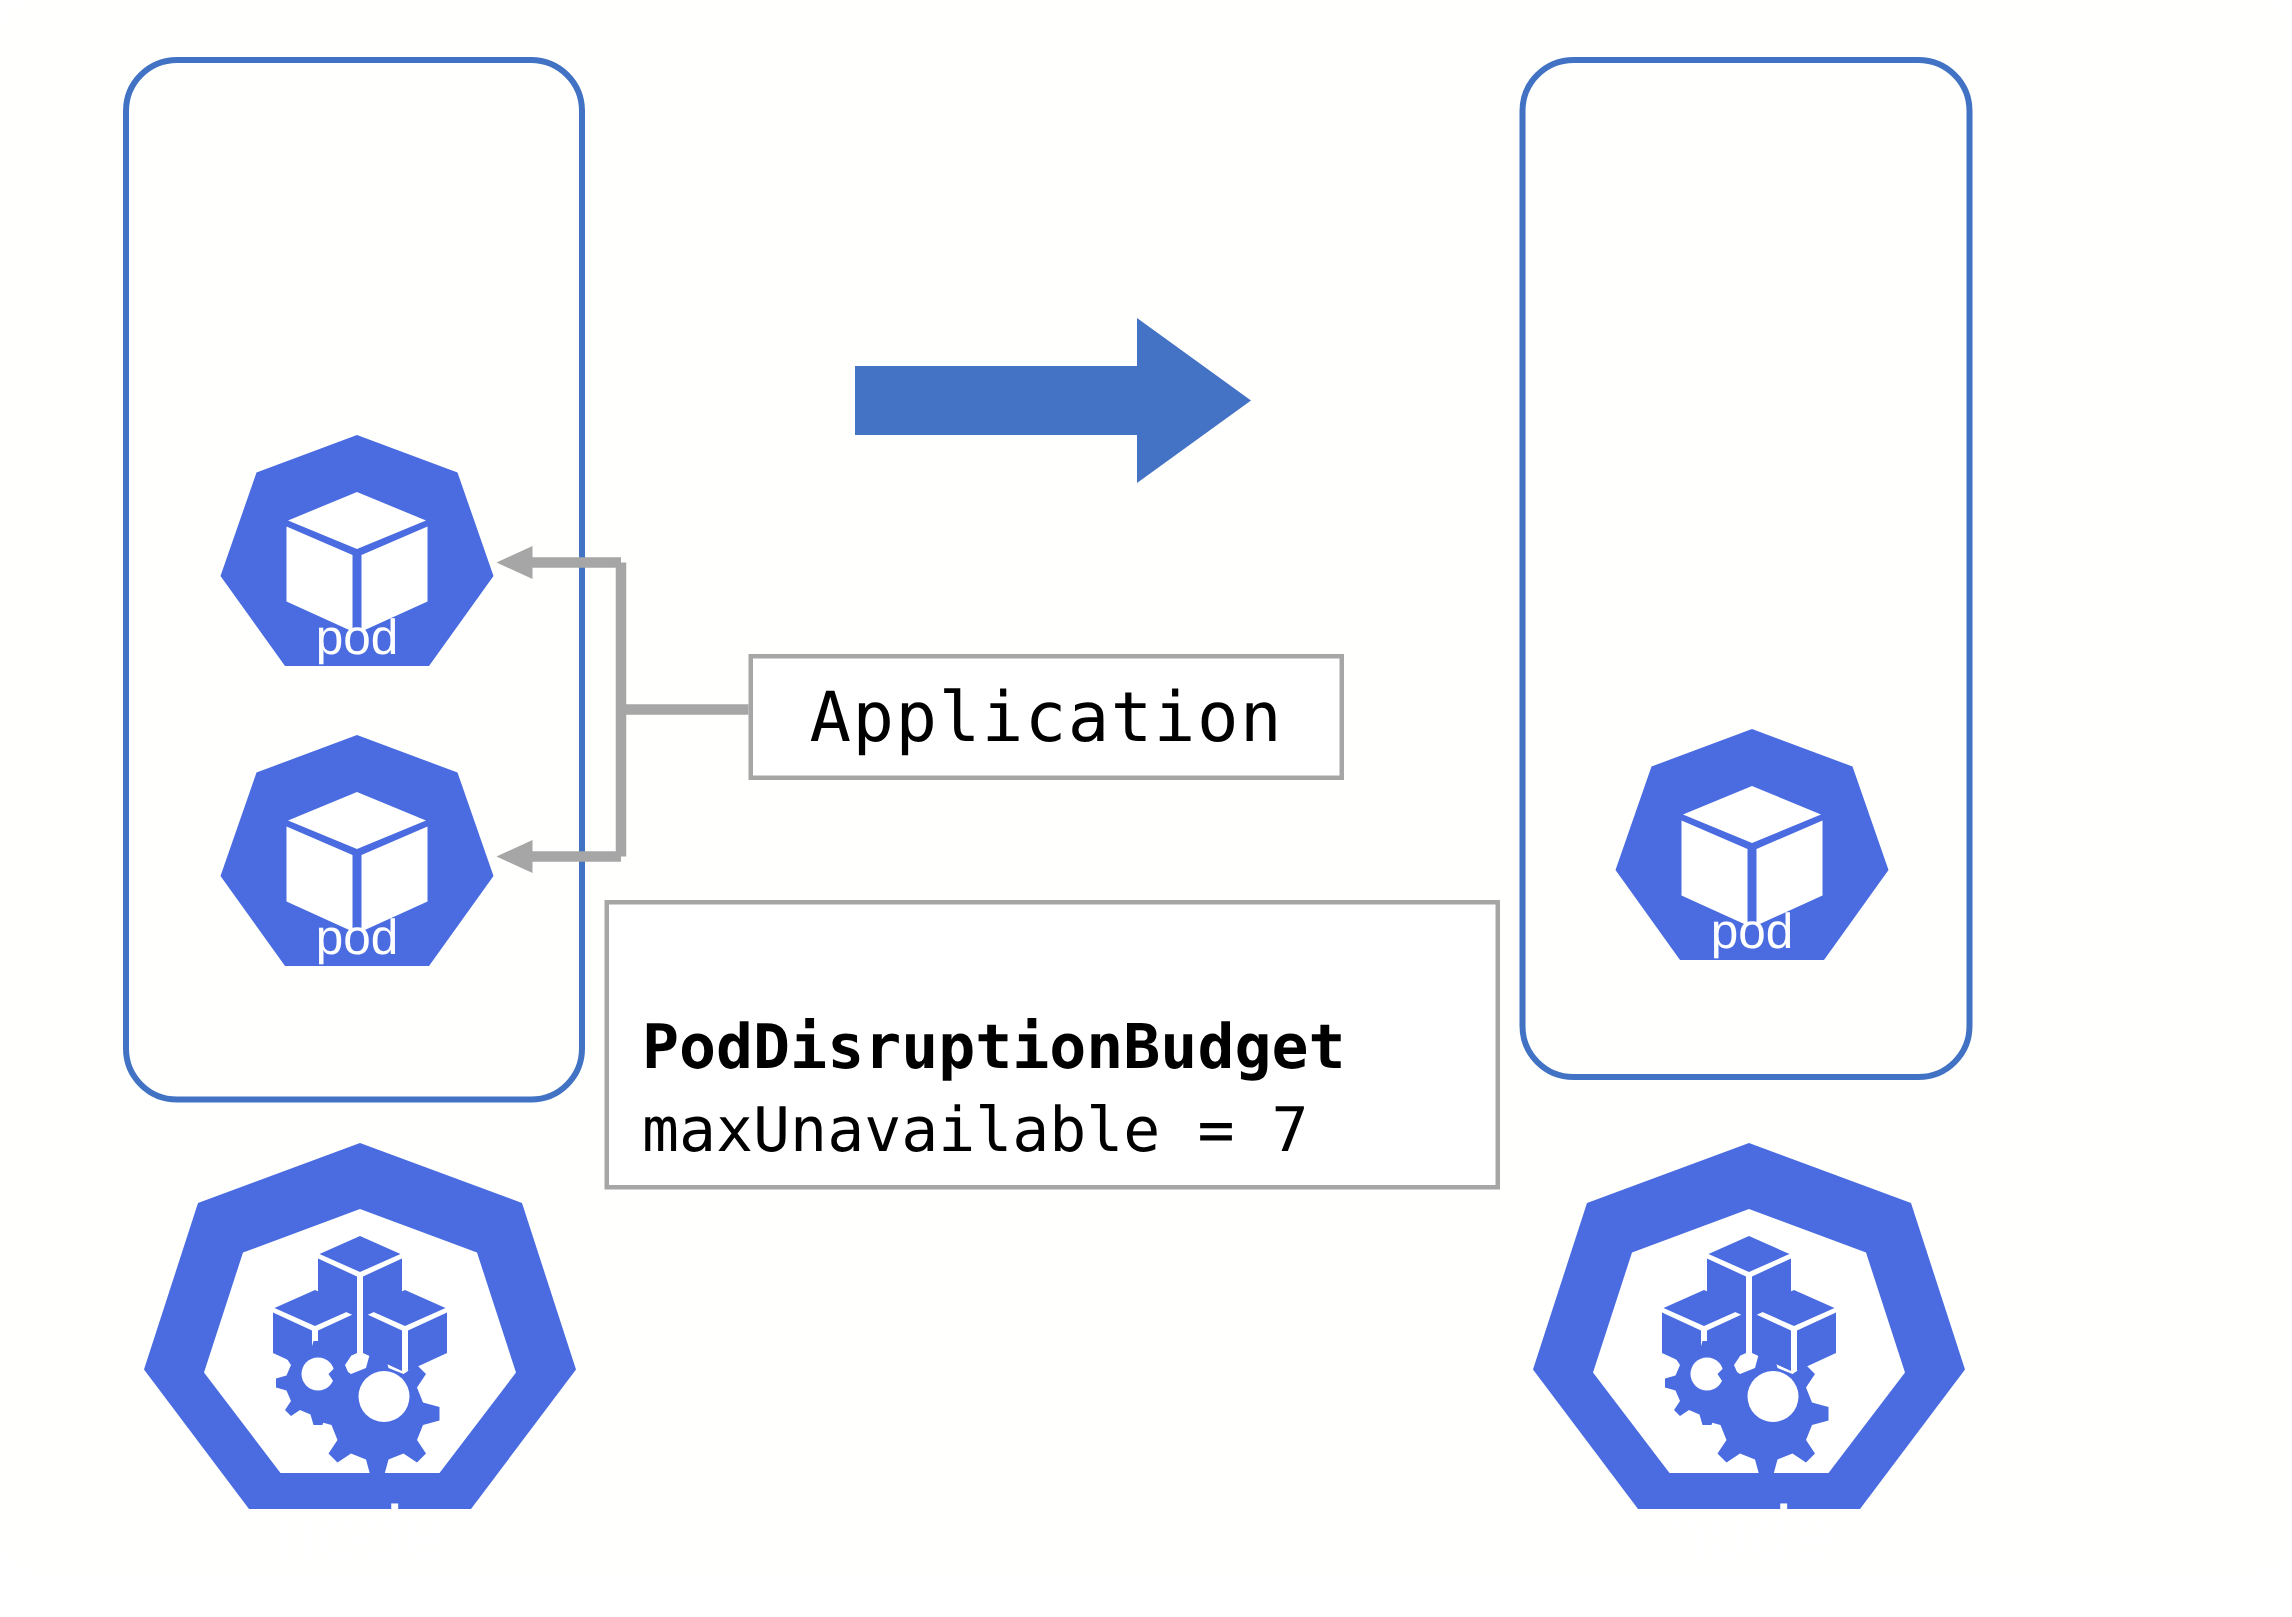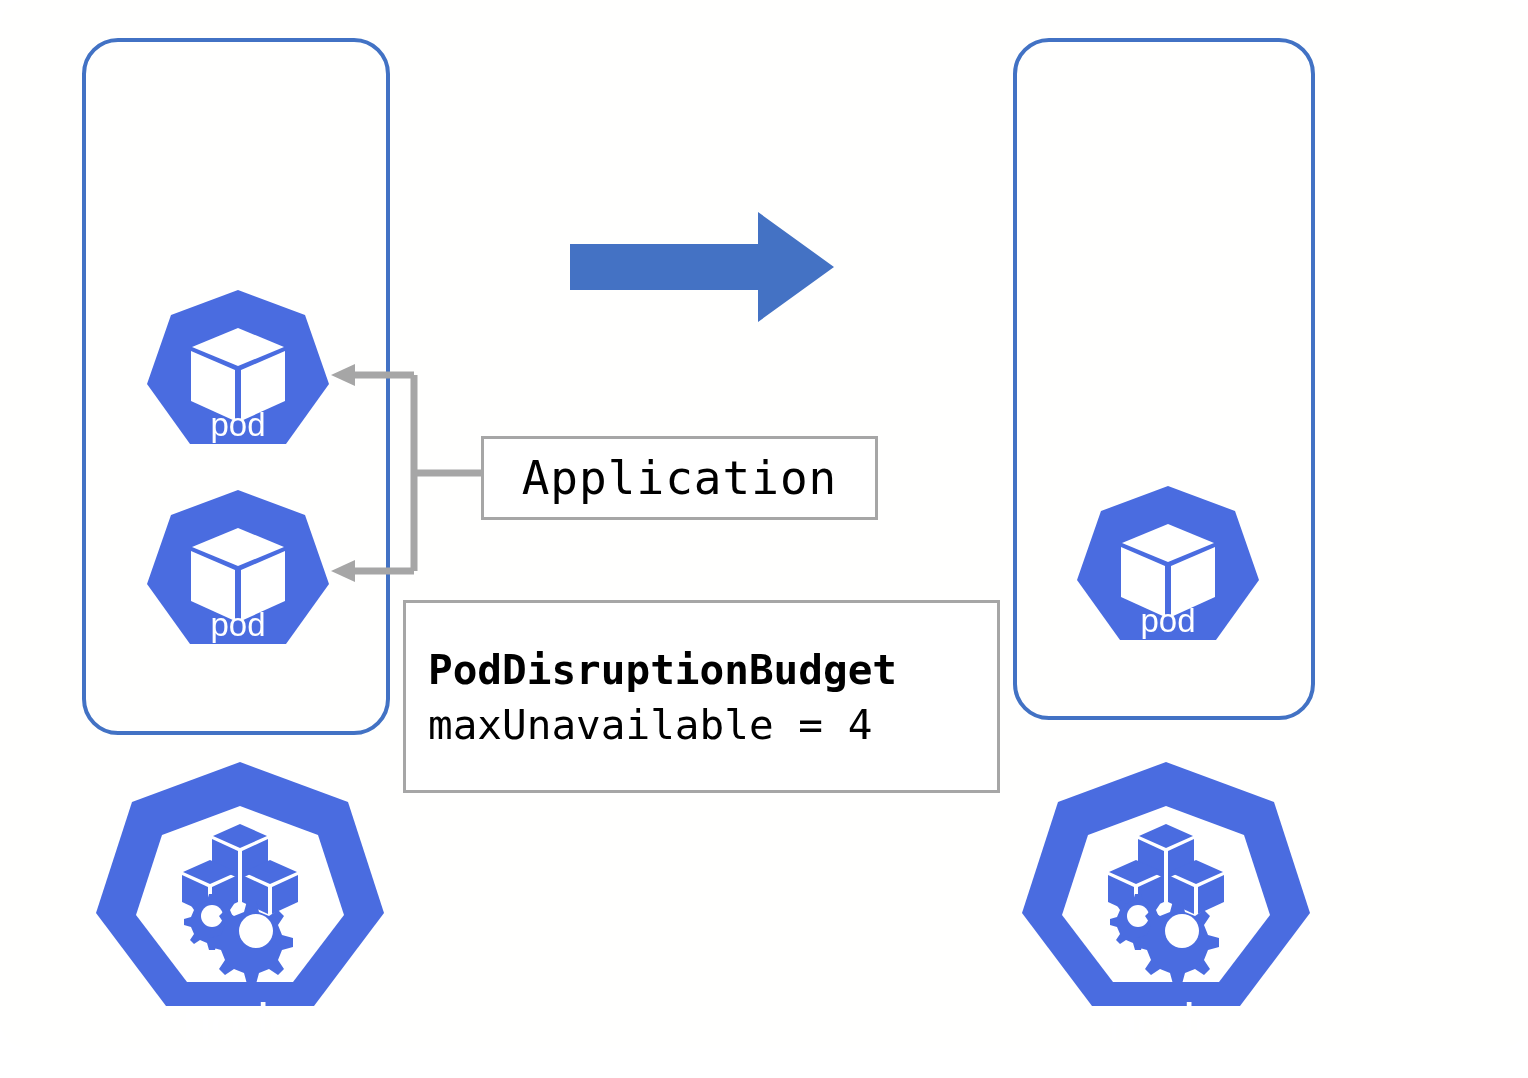--- a/index.html
+++ b/index.html
@@ -65,21 +65,21 @@
   .label-box {
     position: absolute;
     border: 3px solid #A6A6A6;
     background: #ffffff;
     box-sizing: border-box;
     font-family: "DejaVu Sans Mono", "Liberation Mono", monospace;
     color: #000000;
   }
 
   #application-box {
-    left: 481px;
+    left: 499px;
     top: 436px;
     width: 397px;
     height: 84px;
     display: flex;
     align-items: center;
     justify-content: center;
   }
   #application-box .label-text {
     font-size: 46px;
     letter-spacing: 1px;
@@ -88,21 +88,21 @@
   }
 
   #pdb-box {
     left: 403px;
     top: 600px;
     width: 597px;
     height: 193px;
     padding: 12px 20px 10px 22px;
     display: flex;
     flex-direction: column;
-    justify-content: center;
+    justify-content: flex-end;
   }
   #pdb-box .pdb-title {
     font-weight: bold;
     font-size: 41px;
     line-height: 1.35;
     white-space: nowrap;
   }
   #pdb-box .pdb-line {
     font-size: 41px;
     line-height: 1.32;
@@ -222,16 +222,16 @@
       <polygon points="6,216 30,205 30,227" fill="#A6A6A6"></polygon>
     </svg>
   </div>
 
   <div id="application-box" class="label-box">
     <span class="label-text">Application</span>
   </div>
 
   <div id="pdb-box" class="label-box">
     <div class="pdb-title">PodDisruptionBudget</div>
-    <div class="pdb-line">maxUnavailable = 4</div>
+    <div class="pdb-line">maxUnavailable = 7</div>
   </div>
 
 </div>
 
 </body></html>

